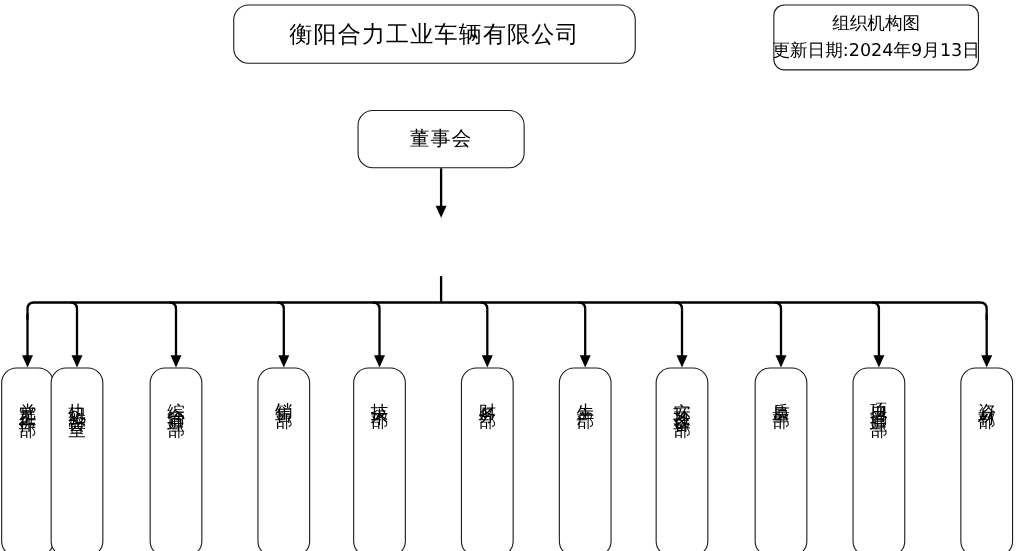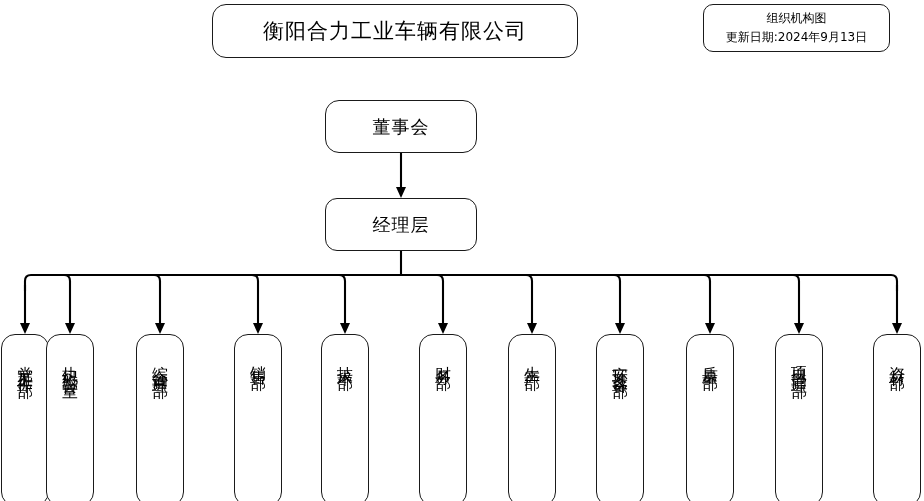--- a/index.html
+++ b/index.html
@@ -36,24 +36,24 @@
     height: 54px;
     border-radius: 14px;
     font-size: 21px;
     letter-spacing: 1px;
   }
   
   #legend-box {
     left: 703px;
     top: 4px;
     width: 187px;
-    height: 48px;
+    height: 60px;
     border-radius: 10px;
     flex-direction: column;
-    font-size: 12px;
+    font-size: 16px;
     line-height: 1.55;
   }
   #legend-box .legend-line { white-space: nowrap; }
   
   #board-box {
     left: 325px;
     top: 100px;
     width: 152px;
     height: 53px;
     font-size: 18px;
@@ -112,23 +112,20 @@
 
   <div class="node" id="legend-box">
     <span class="legend-line">组织机构图</span>
     <span class="legend-line">更新日期:2024年9月13日</span>
   </div>
 
   <div class="node" id="board-box">
     <span>董事会</span>
   </div>
 
-  <div class="node" id="manager-box">
-    <span>经理层</span>
-  </div>
 
   <svg id="connectors" viewBox="0 0 924 501" xmlns="http://www.w3.org/2000/svg">
 
     <line x1="401" y1="153" x2="401" y2="190"></line>
     <polygon points="401,198 396,187 406,187"></polygon>
 
     <line x1="401" y1="251" x2="401" y2="275"></line>
 
     <path d="M 25 291 L 25 281 Q 25 275 31 275 L 891 275 Q 897 275 897 281 L 897 291"></path>
   <path d="M 25 285 L 25 324"></path>

